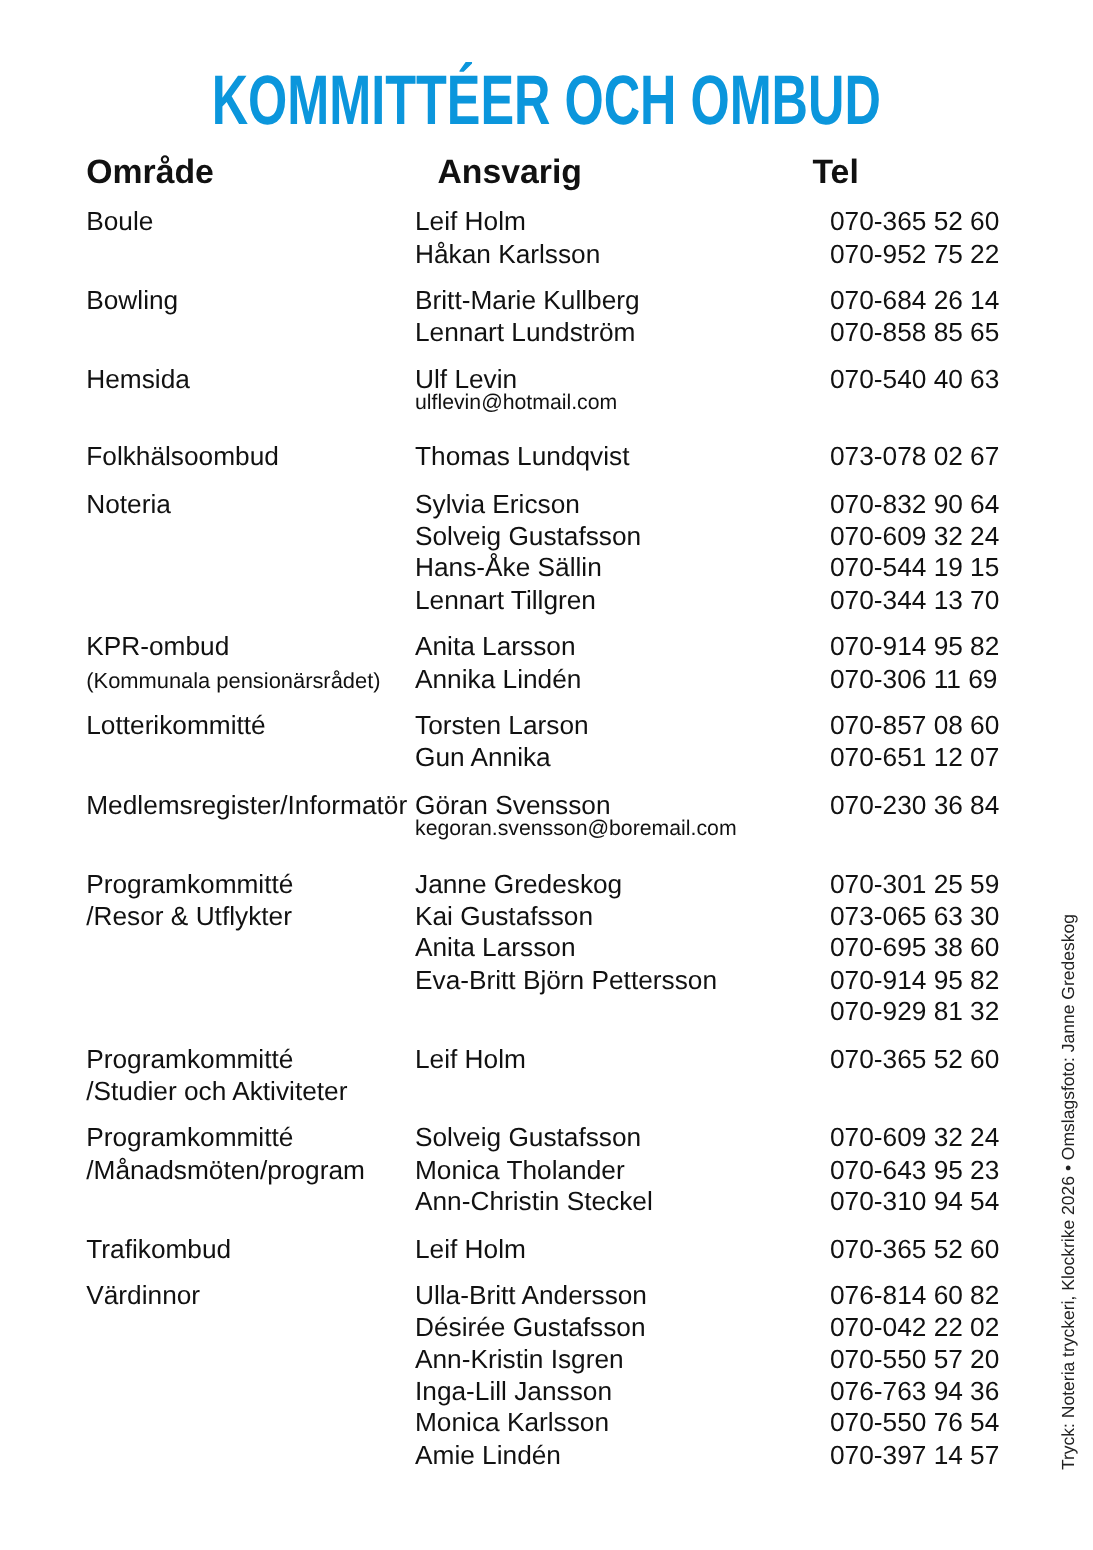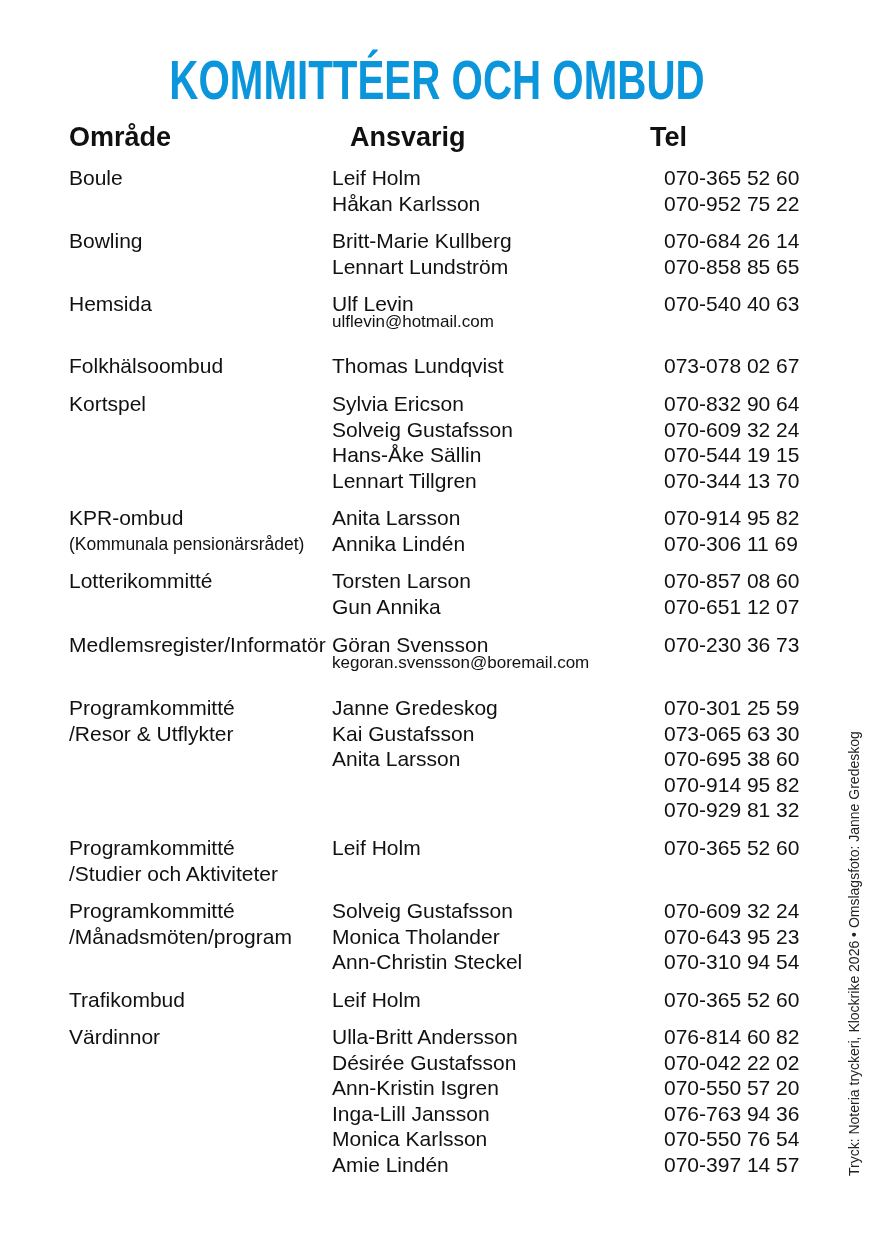--- a/index.html
+++ b/index.html
@@ -78,21 +78,21 @@
       </div>
       <div class="c2">
         <span class="line">Thomas Lundqvist</span>
       </div>
       <div class="c3">
         <span class="line">073-078 02 67</span>
       </div>
     </div>
     <div class="row" style="top: 391px;">
       <div class="c1">
-        <span class="line">Kortspel</span>
+        <span class="line">Noteria</span>
       </div>
       <div class="c2">
         <span class="line">Sylvia Ericson</span>
         <span class="line">Solveig Gustafsson</span>
         <span class="line">Hans-Åke Sällin</span>
         <span class="line">Lennart Tillgren</span>
       </div>
       <div class="c3">
         <span class="line">070-832 90 64</span>
         <span class="line">070-609 32 24</span>
@@ -129,32 +129,33 @@
     </div>
     <div class="row" style="top: 632px;">
       <div class="c1">
         <span class="line">Medlemsregister/Informatör</span>
       </div>
       <div class="c2">
         <span class="line">Göran Svensson</span>
         <span class="small" style="margin-top: -5px;">kegoran.svensson@boremail.com</span>
       </div>
       <div class="c3">
-        <span class="line">070-230 36 73</span>
+        <span class="line">070-230 36 84</span>
       </div>
     </div>
     <div class="row" style="top: 695px;">
       <div class="c1">
         <span class="line">Programkommitté</span>
         <span class="line">/Resor &amp; Utflykter</span>
       </div>
       <div class="c2">
         <span class="line">Janne Gredeskog</span>
         <span class="line">Kai Gustafsson</span>
         <span class="line">Anita Larsson</span>
+        <span class="line">Eva-Britt Björn Pettersson</span>
       </div>
       <div class="c3">
         <span class="line">070-301 25 59</span>
         <span class="line">073-065 63 30</span>
         <span class="line">070-695 38 60</span>
         <span class="line">070-914 95 82</span>
         <span class="line">070-929 81 32</span>
       </div>
     </div>
     <div class="row" style="top: 835px;">

